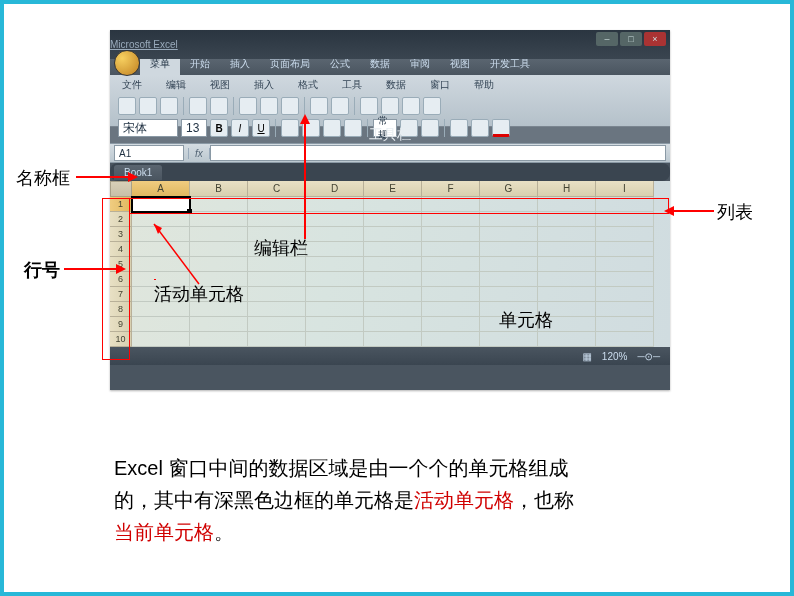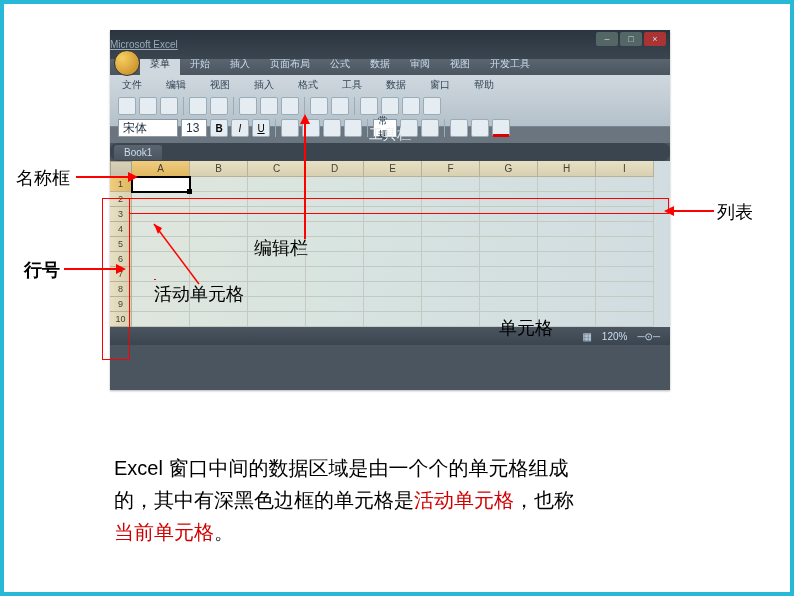--- a/index.html
+++ b/index.html
@@ -376,20 +376,25 @@
         <div class="stylebox">常规</div>
         <div class="tbtn"></div>
         <div class="tbtn"></div>
         <div class="tsep"></div>
         <div class="tbtn"></div>
         <div class="tbtn"></div>
         <div class="tbtn" style="border-bottom:3px solid #d00"></div>
       </div>
     </div>
     <div class="toolbar-label-strip">工具栏</div>
+    <div class="formula-bar">
+      <div class="namebox">A1</div>
+      <div class="fx">fx</div>
+      <div class="fxinput"></div>
+    </div>
     <div class="booktab">
       <div class="bookbtn">Book1</div>
     </div>
     <div class="sheet-area">
       <div class="colhdr-row">
         <div class="corner"></div>
         <div class="colhdr active">A</div>
         <div class="colhdr">B</div>
         <div class="colhdr">C</div>
         <div class="colhdr">D</div>
@@ -549,19 +554,19 @@
   <div class="arrow-head-u" style="left:295.5px;top:110px"></div>
 
   <div class="arrow arrow-h" style="left:150px;top:275px;width:1.5px;height:1px"></div>
   <svg style="position:absolute;left:140px;top:210px;width:80px;height:80px;pointer-events:none">
     <line x1="55" y1="70" x2="10" y2="10" stroke="#ff0000" stroke-width="1.5"></line>
     <polygon points="10,10 18,14 14,20" fill="#ff0000"></polygon>
   </svg>
 
   <div class="overlay-label" style="left:250px;top:232px">编辑栏</div>
   <div class="overlay-label" style="left:150px;top:278px">活动单元格</div>
-  <div class="overlay-label" style="left:495px;top:312px">单元格</div>
+  <div class="overlay-label" style="left:495px;top:304px">单元格</div>
 
   <div class="description">
     <span>Excel 窗口中间的数据区域是由一个个的单元格组成的，其中有深黑色边框的单元格是</span><span class="red-text">活动单元格</span><span>，也称</span><span class="red-text">当前单元格</span><span>。</span>
   </div>
 
 </div>
 
 </body></html>

